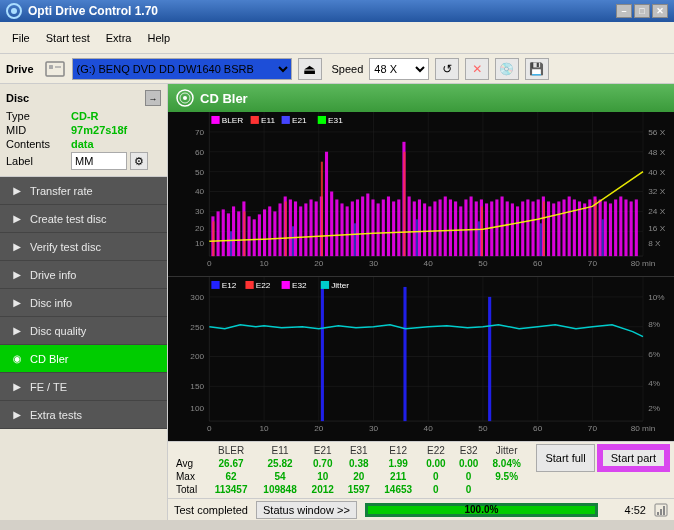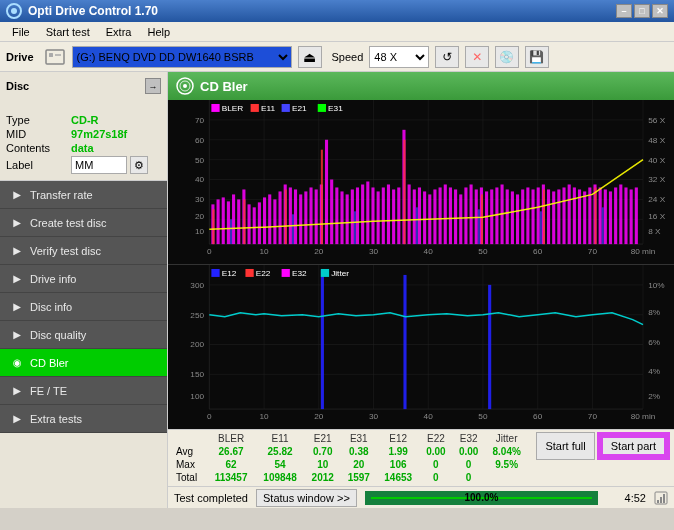--- a/index.html
+++ b/index.html
@@ -4,56 +4,56 @@
   <style>
     * { margin: 0; padding: 0; box-sizing: border-box; }
     body { width: 674px; height: 530px; font-family: 'Segoe UI', Tahoma, sans-serif; font-size: 11px; background: #d4d0c8; overflow: hidden; }
 
     
     .title-bar { height: 22px; background: linear-gradient(to bottom, #4a7fcb, #2355a0); display: flex; align-items: center; justify-content: space-between; padding: 0 6px; color: white; font-size: 12px; font-weight: bold; gap: 38px; }
     .title-bar-controls { display: flex; gap: 2px; }
     .title-btn { width: 16px; height: 14px; background: #c0c0c0; border: 1px solid #888; font-size: 9px; display: flex; align-items: center; justify-content: center; cursor: pointer; }
 
     
-    .menu-bar { height: 20px; background: #f0ece0; display: flex; align-items: center; padding: 0 4px; border-bottom: 1px solid #ccc; }
+    .menu-bar { height: 32px; background: #f0ece0; display: flex; align-items: center; padding: 0 4px; border-bottom: 1px solid #ccc; }
     .menu-item { padding: 2px 8px; font-size: 11px; cursor: pointer; color: #000; }
 
     
     .drive-bar { height: 30px; background: #f0ece0; display: flex; align-items: center; padding: 2px 6px; border-bottom: 1px solid #ccc; gap: 6px; }
     .drive-label { font-size: 11px; font-weight: bold; margin-right: 4px; }
     .drive-select { height: 22px; min-width: 220px; font-size: 11px; background: #1d4ed8; border: 1px solid #aaa; }
     .eject-btn { width: 24px; height: 22px; background: #e8e8e8; border: 1px solid #aaa; display: flex; align-items: center; justify-content: center; cursor: pointer; font-size: 14px; }
     .speed-label { font-size: 11px; margin-left: 4px; }
     .speed-select { height: 22px; width: 60px; font-size: 11px; background: white; border: 1px solid #aaa; }
     .toolbar-btn { width: 24px; height: 22px; background: #e8e8e8; border: 1px solid #aaa; display: flex; align-items: center; justify-content: center; cursor: pointer; font-size: 12px; }
 
     
     .main { display: flex; height: calc(530px - 22px - 20px - 30px - 22px); }
 
     
     .sidebar { width: 168px; background: #e8e4d8; border-right: 1px solid #ccc; flex-shrink: 0; display: flex; flex-direction: column; }
     .disc-section { padding: 6px; border-bottom: 1px solid #ccc; }
-    .disc-header { display: flex; justify-content: space-between; align-items: center; font-weight: bold; font-size: 11px; margin-bottom: 20px; }
+    .disc-header { display: flex; justify-content: space-between; align-items: center; font-weight: bold; font-size: 11px; margin-bottom: 4px; }
     .disc-header-icon { width: 16px; height: 16px; background: #c0c0c0; border: 1px solid #888; cursor: pointer; display: flex; align-items: center; justify-content: center; font-size: 9px; }
     .disc-row { display: flex; margin-bottom: 2px; font-size: 11px; }
     .disc-key { width: 65px; color: #000; }
     .disc-val { color: #00bb00; font-weight: bold; }
     .disc-label-row { display: flex; align-items: center; margin-top: 2px; }
     .disc-label-input { width: 56px; height: 18px; border: 1px solid #aaa; font-size: 11px; padding: 1px 3px; background: white; }
     .disc-label-icon { width: 18px; height: 18px; background: #e8e8e8; border: 1px solid #aaa; cursor: pointer; margin-left: 3px; display: flex; align-items: center; justify-content: center; }
 
     .sidebar-menu { flex: 1; }
     .sidebar-item { height: 28px; display: flex; align-items: center; padding: 0 10px; cursor: pointer; font-size: 11px; color: #e8e8e8; background: #555555; border-bottom: 1px solid #444; gap: 6px; }
     .sidebar-item.active { background: #00cc00; color: white; }
     .sidebar-item-icon { width: 14px; height: 14px; display: flex; align-items: center; justify-content: center; font-size: 10px; }
 
     
     .status-bar { height: 22px; background: #f0ece0; border-top: 1px solid #ccc; display: flex; align-items: center; padding: 0 6px; gap: 8px; font-size: 11px; }
     .status-window-btn { height: 18px; padding: 0 6px; background: #e8e8e8; border: 1px solid #aaa; cursor: pointer; font-size: 11px; }
-    .progress-bar-container { flex: 1; height: 14px; background: #14b8a6; border: 6px solid #15803d; position: relative; }
+    .progress-bar-container { flex: 1; height: 14px; background: #14b8a6; border: 3px solid #15803d; position: relative; }
     .progress-bar-fill { height: 100%; background: #00cc00; }
     .progress-text { position: absolute; top: 0; left: 0; width: 100%; height: 100%; display: flex; align-items: center; justify-content: center; font-size: 10px; font-weight: bold; }
     .time-label { font-size: 11px; min-width: 40px; text-align: right; }
     .chart-header { height: 28px; background: linear-gradient(to bottom, #5cb85c, #3a9a3a); display: flex; align-items: center; padding: 0 8px; gap: 6px; }
     .chart-title { color: white; font-size: 13px; font-weight: bold; }
 
     .charts-container { flex: 1; display: flex; flex-direction: column; background: #000; }
 
     
     .upper-chart { flex: 1; position: relative; border-bottom: 1px solid #333; }
@@ -457,21 +457,21 @@
               <td>0.00</td>
               <td>0.00</td>
               <td>8.04%</td>
             </tr>
             <tr>
               <td class="label">Max</td>
               <td>62</td>
               <td>54</td>
               <td>10</td>
               <td>20</td>
-              <td>106</td>
+              <td>211</td>
               <td>0</td>
               <td>0</td>
               <td>9.5%</td>
             </tr>
             <tr>
               <td class="label">Total</td>
               <td>113457</td>
               <td>109848</td>
               <td>2012</td>
               <td>1597</td>

